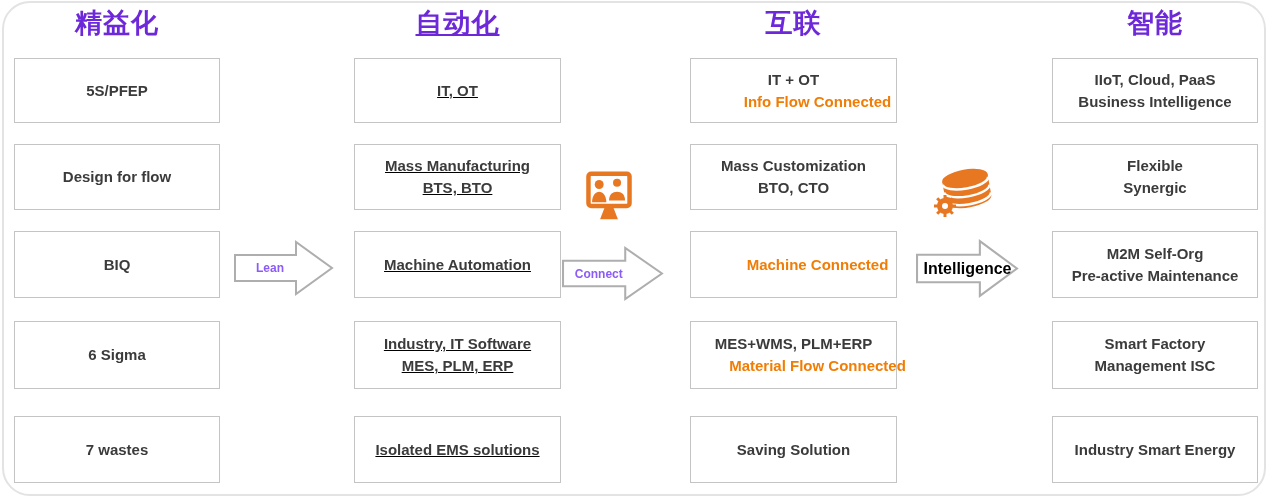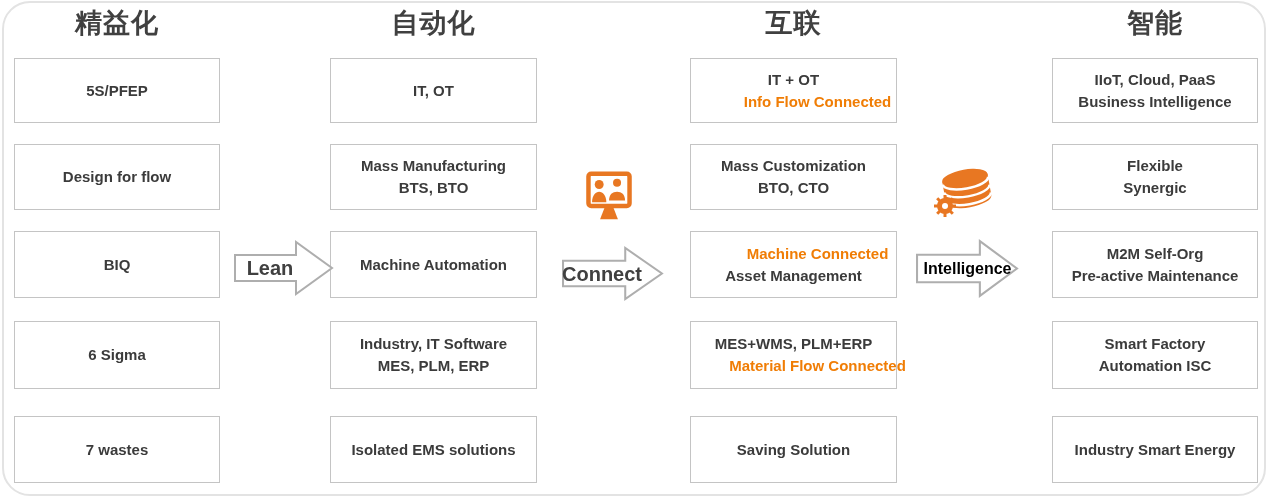--- a/index.html
+++ b/index.html
@@ -8,26 +8,26 @@
     width: 1280px; height: 501px; overflow: hidden;
     font-family: "Liberation Sans", "DejaVu Sans", sans-serif;
     position: relative;
   }
   #card {
     position: absolute; left: 2px; top: 1px; width: 1264px; height: 495px;
     background: #ffffff; border: 2px solid #e3e3e3; border-radius: 28px;
   }
   .col-title {
     position: absolute; top: 6px; height: 34px;
-    font-size: 27px; font-weight: bold; color: #404040;
+    font-size: 27px; font-weight: bold; color: #6d28d9;
     text-align: center; line-height: 34px; letter-spacing: 1px;
   }
   
   .c0 { left: 14px;   width: 206px; }
-  .c1 { left: 330px;  width: 207px; }
+  .c1 { left: 354px;  width: 207px; text-decoration: underline; }
   .c2 { left: 690px;  width: 207px; }
   .c3 { left: 1052px; width: 206px; }
   
   .r0 { top: 58px;  height: 65px; }
   .r1 { top: 144px; height: 66px; }
   .r2 { top: 231px; height: 67px; }
   .r3 { top: 321px; height: 68px; }
   .r4 { top: 416px; height: 67px; }
   .box {
     position: absolute;
@@ -39,22 +39,22 @@
     font-size: 15px; font-weight: bold; color: #3b3b3b; line-height: 22px;
     white-space: nowrap;
   }
   .bl.orange { color: #f07d05; margin-left: 48px; }
   
   .arrow { position: absolute; }
   .arrow svg { position: absolute; left: 0; top: 0; width: 100%; height: 100%; overflow: visible; }
   .arrow polygon { fill: #ffffff; stroke: #aeaeae; stroke-width: 2; }
   .arrow-label {
     position: absolute; left: 0; top: 50%; transform: translateY(-50%);
-    width: 72%; text-align: center; font-weight: bold; font-size: 20px;
-    color: #404040; white-space: nowrap;
+    width: 72%; text-align: center; font-weight: bold; font-size: 12px;
+    color: #8b5cf6; white-space: nowrap;
   }
   .arrow1 { left: 234px; top: 240px; width: 100px; height: 56px; }
   .arrow2 { left: 562px; top: 246px; width: 102px; height: 55px; }
   .arrow3 { left: 916px; top: 239px; width: 103px; height: 59px; }
   .arrow3 .arrow-label { width: 100%; font-size: 16px; color: #000000; }
   
   .icon { position: absolute; }
   .icon1 { left: 584px; top: 168px; width: 50px; height: 58px; }
   .icon2 { left: 932px; top: 168px; width: 64px; height: 50px; }
 </style>
@@ -105,21 +105,20 @@
 <div class="box c2 r0">
   <div class="bl">IT + OT</div>
   <div class="bl orange">Info Flow Connected</div>
 </div>
 <div class="box c2 r1">
   <div class="bl">Mass Customization</div>
   <div class="bl">BTO, CTO</div>
 </div>
 <div class="box c2 r2">
   <div class="bl orange">Machine Connected</div>
-  <div class="bl">Asset Management</div>
 </div>
 <div class="box c2 r3">
   <div class="bl">MES+WMS, PLM+ERP</div>
   <div class="bl orange">Material Flow Connected</div>
 </div>
 <div class="box c2 r4">
   <div class="bl">Saving Solution</div>
 </div>
 
 <div class="box c3 r0">
@@ -129,21 +128,21 @@
 <div class="box c3 r1">
   <div class="bl">Flexible</div>
   <div class="bl">Synergic</div>
 </div>
 <div class="box c3 r2">
   <div class="bl">M2M Self-Org</div>
   <div class="bl">Pre-active Maintenance</div>
 </div>
 <div class="box c3 r3">
   <div class="bl">Smart Factory</div>
-  <div class="bl">Automation ISC</div>
+  <div class="bl">Management ISC</div>
 </div>
 <div class="box c3 r4">
   <div class="bl">Industry Smart Energy</div>
 </div>
 
 <div class="arrow arrow1">
   <svg viewBox="0 0 100 56" preserveAspectRatio="none">
     <polygon points="1,15 62,15 62,2 98,28 62,54 62,41 1,41"></polygon>
   </svg>
   <span class="arrow-label">Lean</span>

